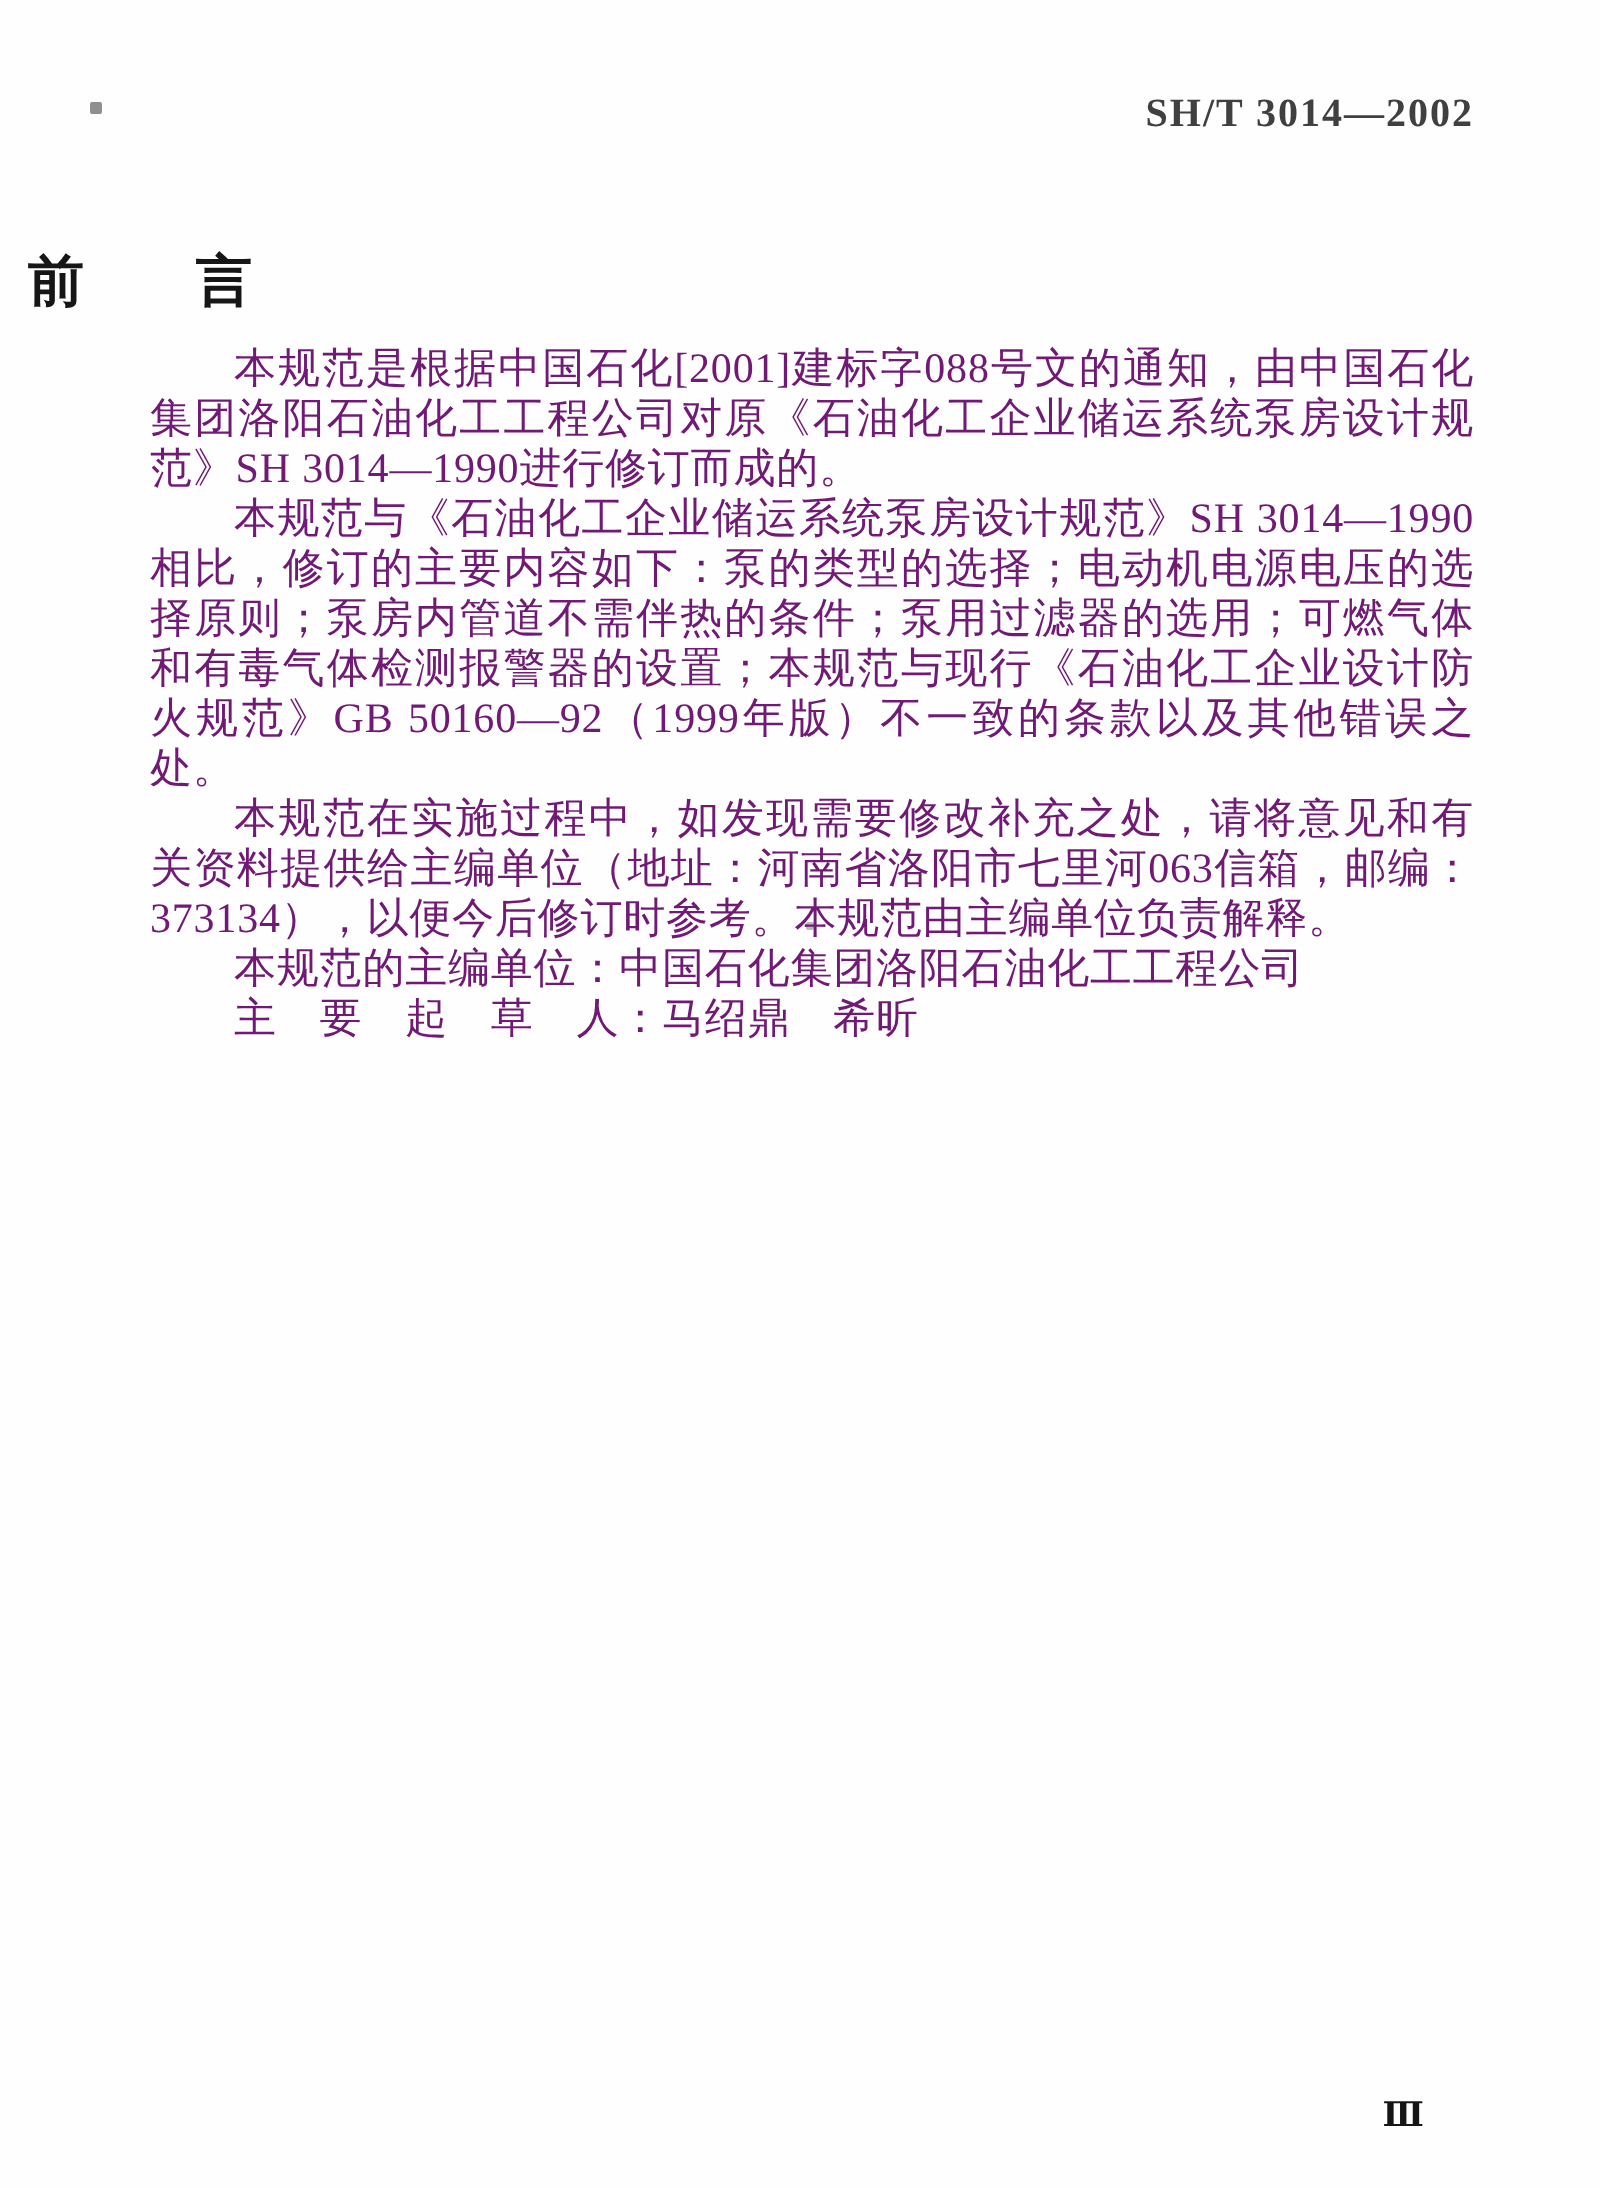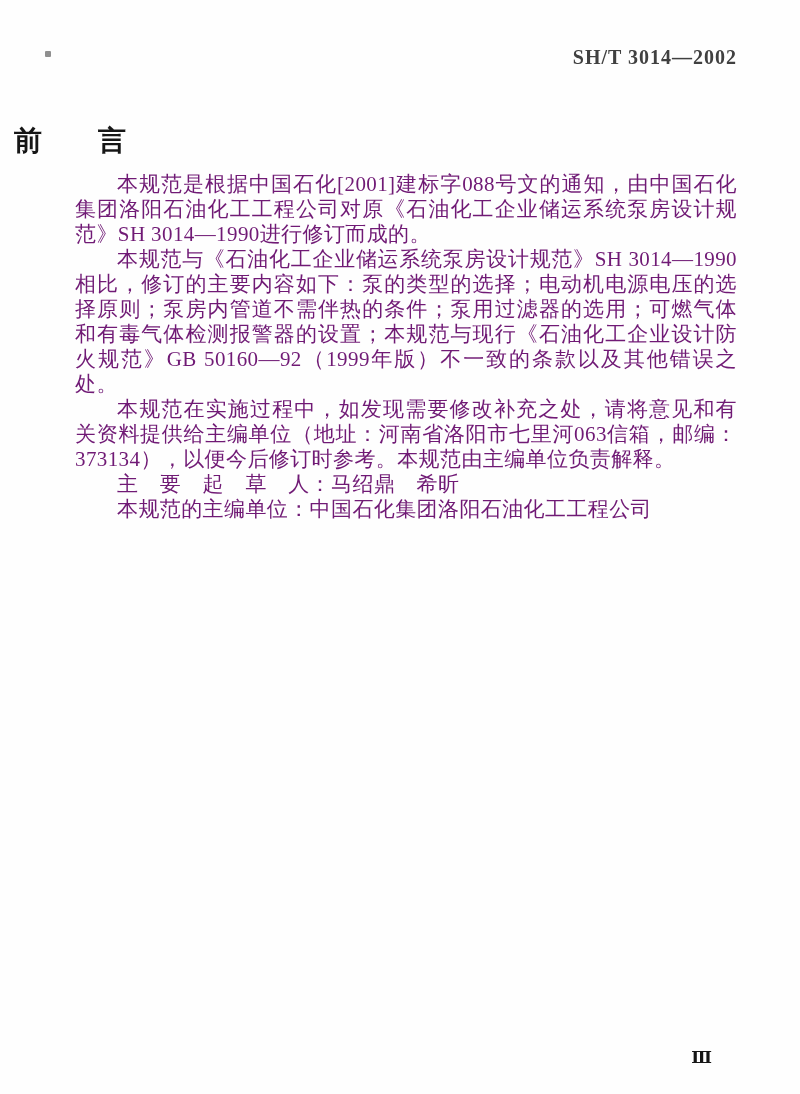--- a/index.html
+++ b/index.html
@@ -93,21 +93,21 @@
 
   <div class="doc-code">SH/T 3014—2002</div>
 
 
   <h1 class="doc-title">前　言</h1>
 
   <div class="body-text">
     <p>本规范是根据中国石化[2001]建标字088号文的通知，由中国石化集团洛阳石油化工工程公司对原《石油化工企业储运系统泵房设计规范》SH 3014—1990进行修订而成的。</p>
     <p>本规范与《石油化工企业储运系统泵房设计规范》SH 3014—1990相比，修订的主要内容如下：泵的类型的选择；电动机电源电压的选择原则；泵房内管道不需伴热的条件；泵用过滤器的选用；可燃气体和有毒气体检测报警器的设置；本规范与现行《石油化工企业设计防火规范》GB 50160—92（1999年版）不一致的条款以及其他错误之处。</p>
     <p>本规范在实施过程中，如发现需要修改补充之处，请将意见和有关资料提供给主编单位（地址：河南省洛阳市七里河063信箱，邮编：373134），以便今后修订时参考。本规范由主编单位负责解释。</p>
+    <p>本规范的主编单位：中国石化集团洛阳石油化工工程公司</p>
     <p>主　要　起　草　人：马绍鼎　希昕</p>
-    <p>本规范的主编单位：中国石化集团洛阳石油化工工程公司</p>
   </div>
 
   <span class="scan-speck speck-2"></span>
 
   <div class="page-number">Ⅲ</div>
 
 </div>
 
 </body></html>

